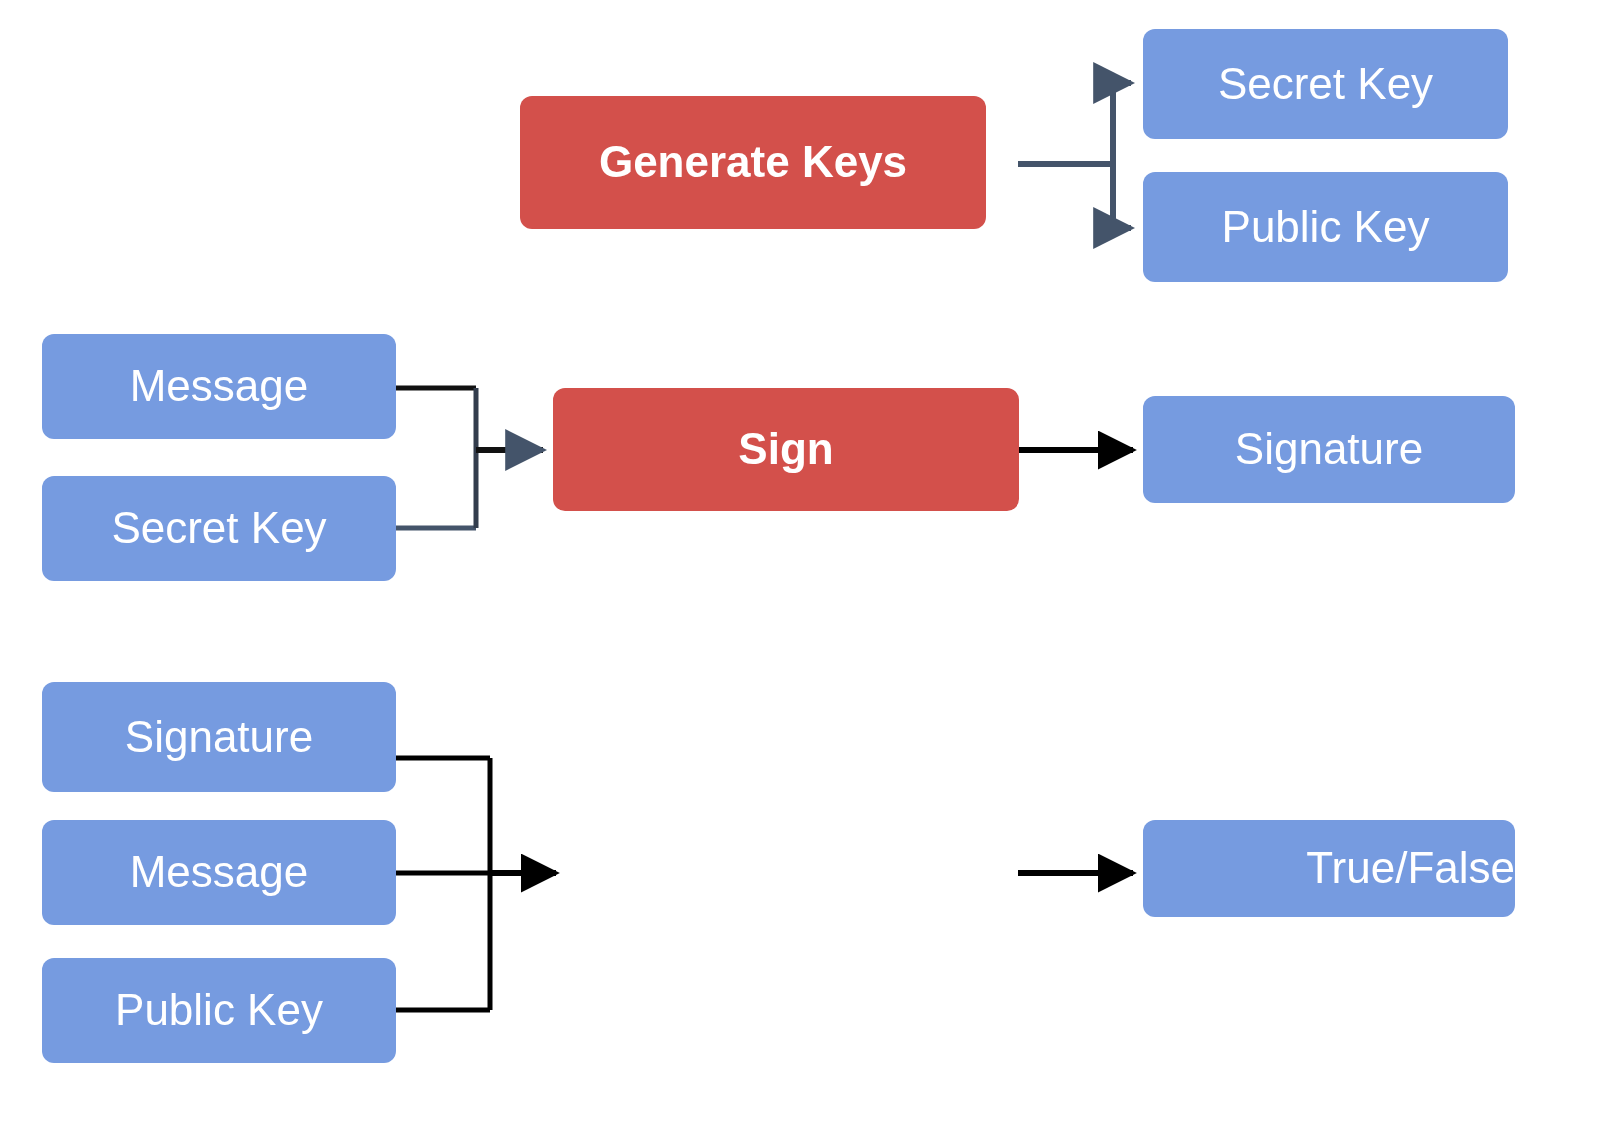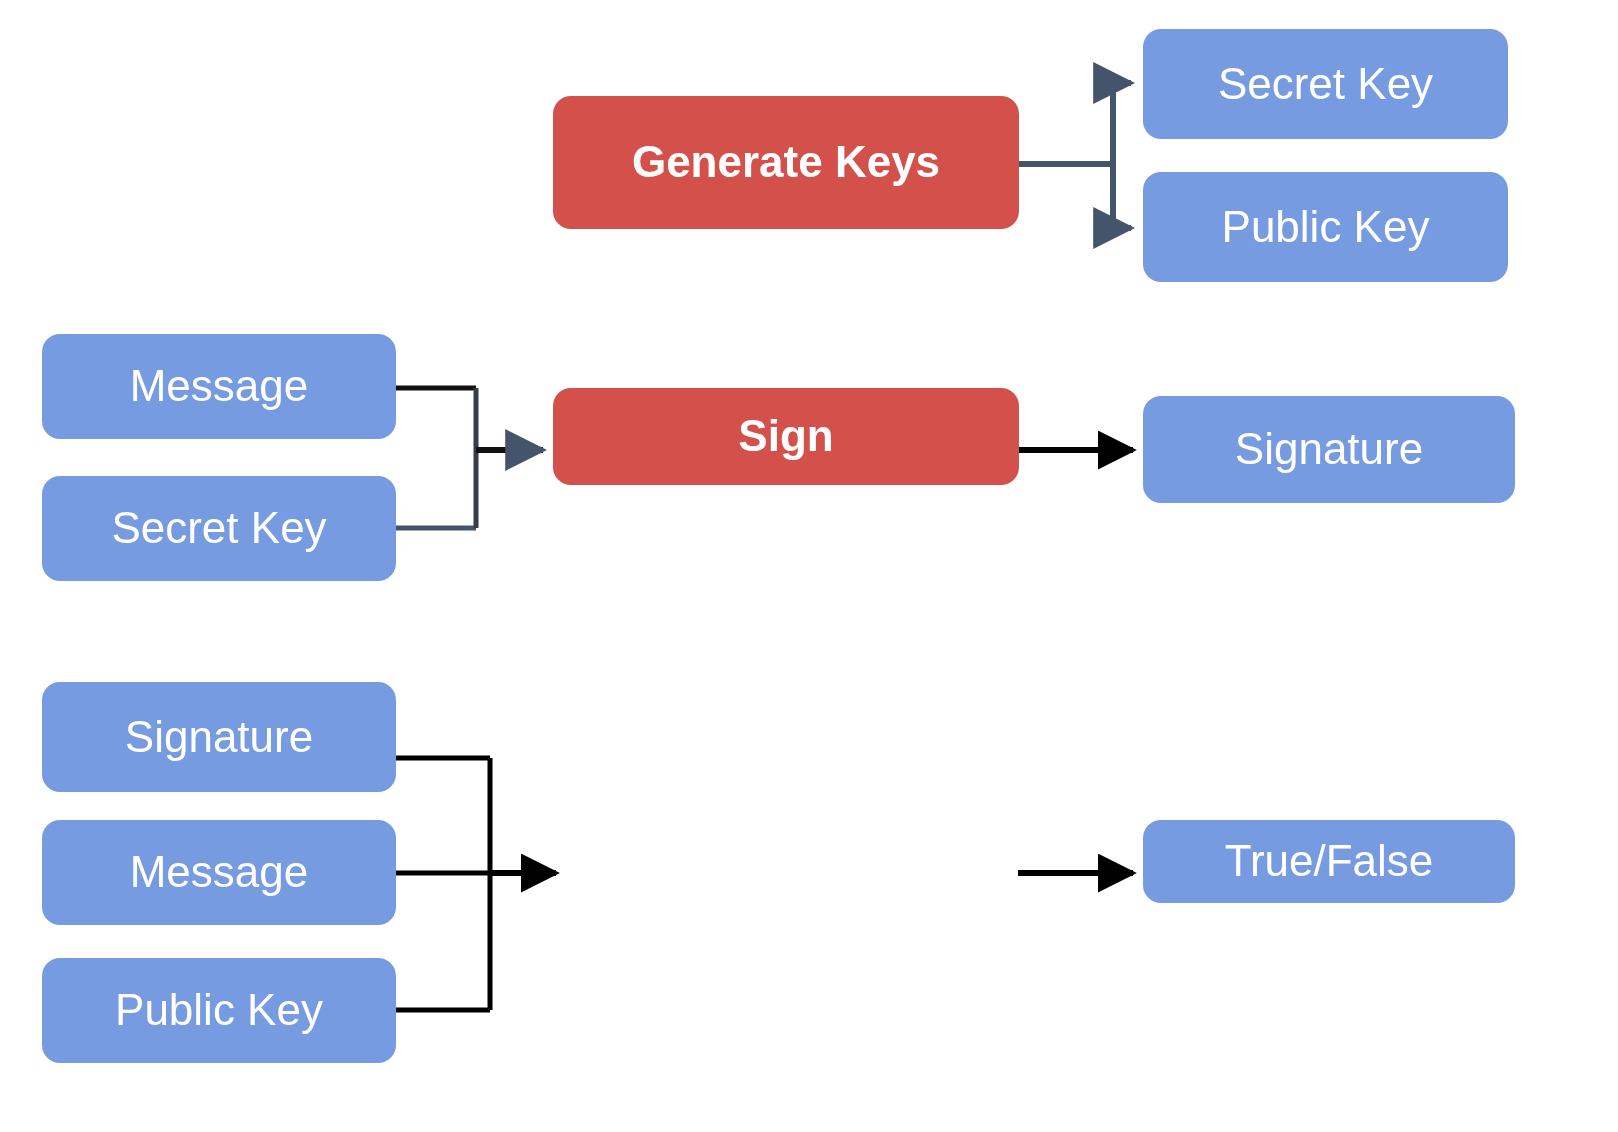--- a/index.html
+++ b/index.html
@@ -17,21 +17,21 @@
     background: #ffffff;
     overflow: hidden;
   }
   .node {
     position: absolute;
     box-sizing: border-box;
     display: flex;
     align-items: center;
     justify-content: center;
     color: #ffffff;
-    border-radius: 18px;
+    border-radius: 12px;
     text-align: center;
     line-height: 1.1;
     user-select: none;
   }
   .node.data {
     background: #769BE0;
     font-size: 44px;
     font-weight: 400;
   }
   .node.op {
@@ -87,58 +87,58 @@
       <path d="M 396 1010 L 490 1010" stroke="#000000" stroke-width="5" fill="none"></path>
       <path d="M 490 758 L 490 1010" stroke="#000000" stroke-width="5" fill="none"></path>
       <path d="M 490 873 L 556 873" stroke="#000000" stroke-width="6" fill="none" marker-end="url(#arrow-black)"></path>
     </g>
 
     <g>
       <path d="M 1018 873 L 1133 873" stroke="#000000" stroke-width="6" fill="none" marker-end="url(#arrow-black)"></path>
     </g>
   </svg>
 
-  <div class="node op" style="left:553px; top:96px; width:466px; height:133px;">
+  <div class="node op" style="left:520px; top:96px; width:466px; height:133px;">
     <span>Generate Keys</span>
   </div>
 
   <div class="node data" style="left:1143px; top:29px; width:365px; height:110px;">
     <span>Secret Key</span>
   </div>
 
   <div class="node data" style="left:1143px; top:172px; width:365px; height:110px;">
     <span>Public Key</span>
   </div>
 
   <div class="node data" style="left:42px; top:334px; width:354px; height:105px;">
     <span>Message</span>
   </div>
 
   <div class="node data" style="left:42px; top:476px; width:354px; height:105px;">
     <span>Secret Key</span>
   </div>
 
-  <div class="node op" style="left:553px; top:388px; width:466px; height:97px;">
+  <div class="node op" style="left:553px; top:388px; width:466px; height:123px;">
     <span>Sign</span>
   </div>
 
   <div class="node data" style="left:1143px; top:396px; width:372px; height:107px;">
     <span>Signature</span>
   </div>
 
   <div class="node data" style="left:42px; top:682px; width:354px; height:110px;">
     <span>Signature</span>
   </div>
 
   <div class="node data" style="left:42px; top:820px; width:354px; height:105px;">
     <span>Message</span>
   </div>
 
   <div class="node data" style="left:42px; top:958px; width:354px; height:105px;">
     <span>Public Key</span>
   </div>
 
 
-  <div class="node data" style="left:1143px; top:820px; width:372px; height:83px;">
+  <div class="node data" style="left:1143px; top:820px; width:372px; height:97px;justify-content:flex-end;">
     <span>True/False</span>
   </div>
 
 </div>
 
 </body></html>

